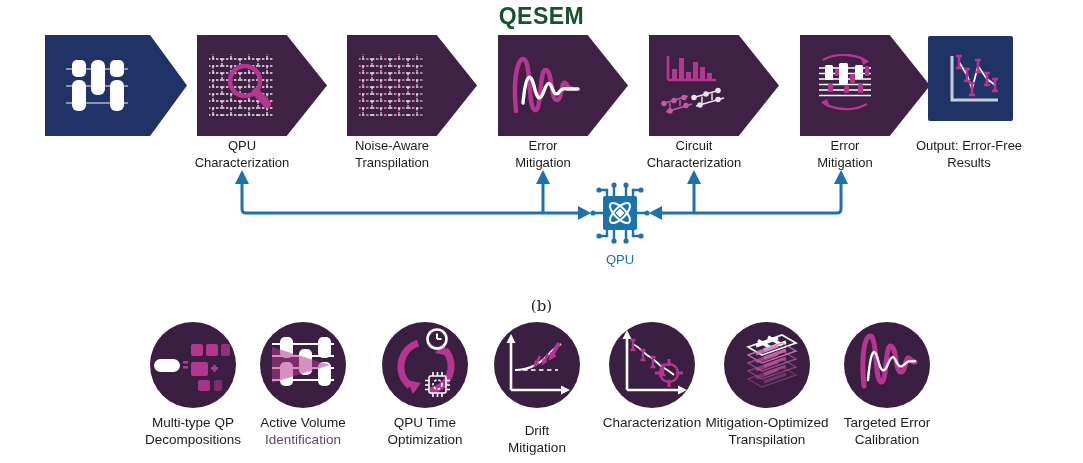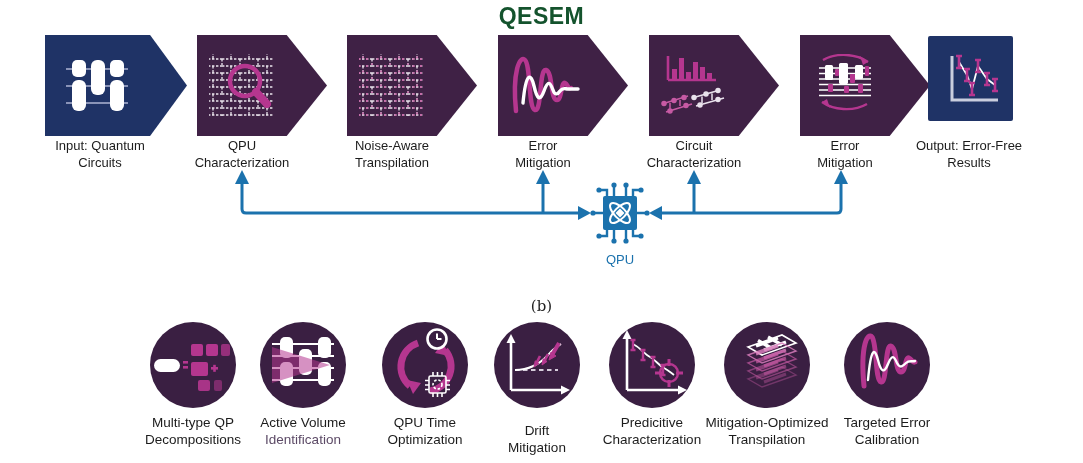--- a/index.html
+++ b/index.html
@@ -166,24 +166,20 @@
           <path d="M24,21 H30 M27,21 V33 M24,33 H30"></path>
           <path d="M29,35 H35 M32,35 V47 M29,47 H35"></path>
           <path d="M35,12 H41 M38,12 V24 M35,24 H41"></path>
           <path d="M44,25 H50 M47,25 V37 M44,37 H50"></path>
           <path d="M52,31 H58 M55,31 V43 M52,43 H58"></path>
         </g>
       </svg>
     </div>
   </div>
 
-  <div class="stage-label" style="left:100px;">
-    <span>Input: Quantum</span>
-    <span>Circuits</span>
-  </div>
   <div class="stage-label" style="left:242px;">
     <span>QPU</span>
     <span>Characterization</span>
   </div>
   <div class="stage-label" style="left:392px;">
     <span>Noise-Aware</span>
     <span>Transpilation</span>
   </div>
   <div class="stage-label" style="left:543px;">
     <span>Error</span>
@@ -377,21 +373,20 @@
   </div>
   <div class="feature-label" style="left:425px;">
     <span>QPU Time</span>
     <span>Optimization</span>
   </div>
   <div class="feature-label" style="left:537px;margin-top:8px;">
     <span>Drift</span>
     <span>Mitigation</span>
   </div>
   <div class="feature-label" style="left:652px;">
-    <span>Predicitive</span>
     <span>Characterization</span>
   </div>
   <div class="feature-label" style="left:767px;">
     <span>Mitigation-Optimized</span>
     <span>Transpilation</span>
   </div>
   <div class="feature-label" style="left:887px;">
     <span>Targeted Error</span>
     <span>Calibration</span>
   </div>

